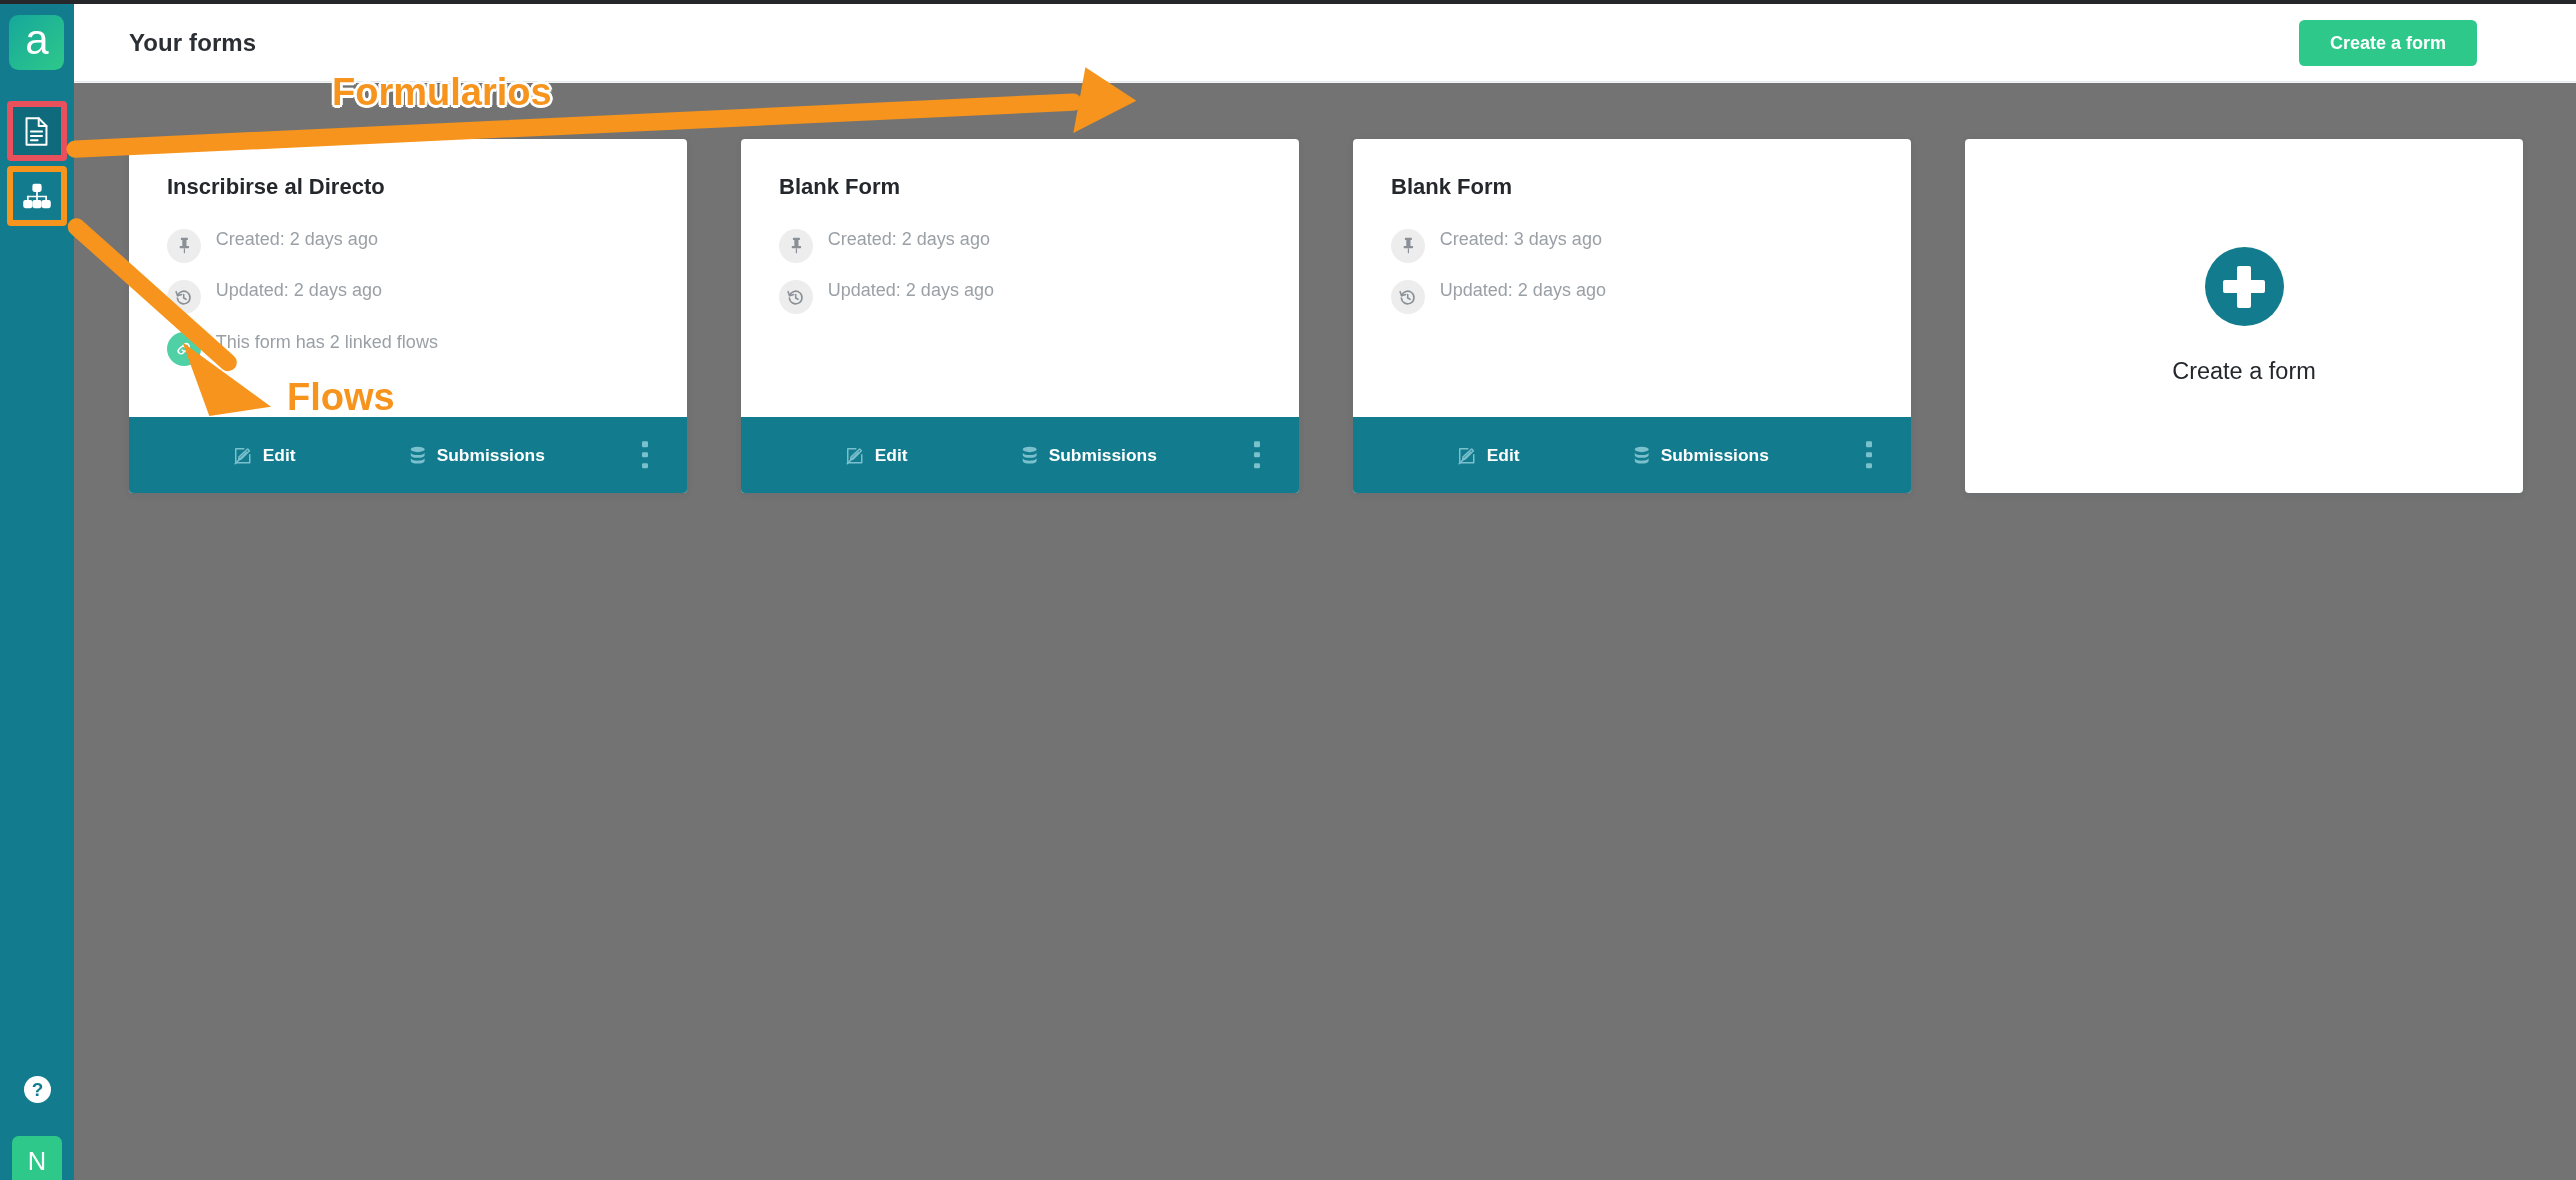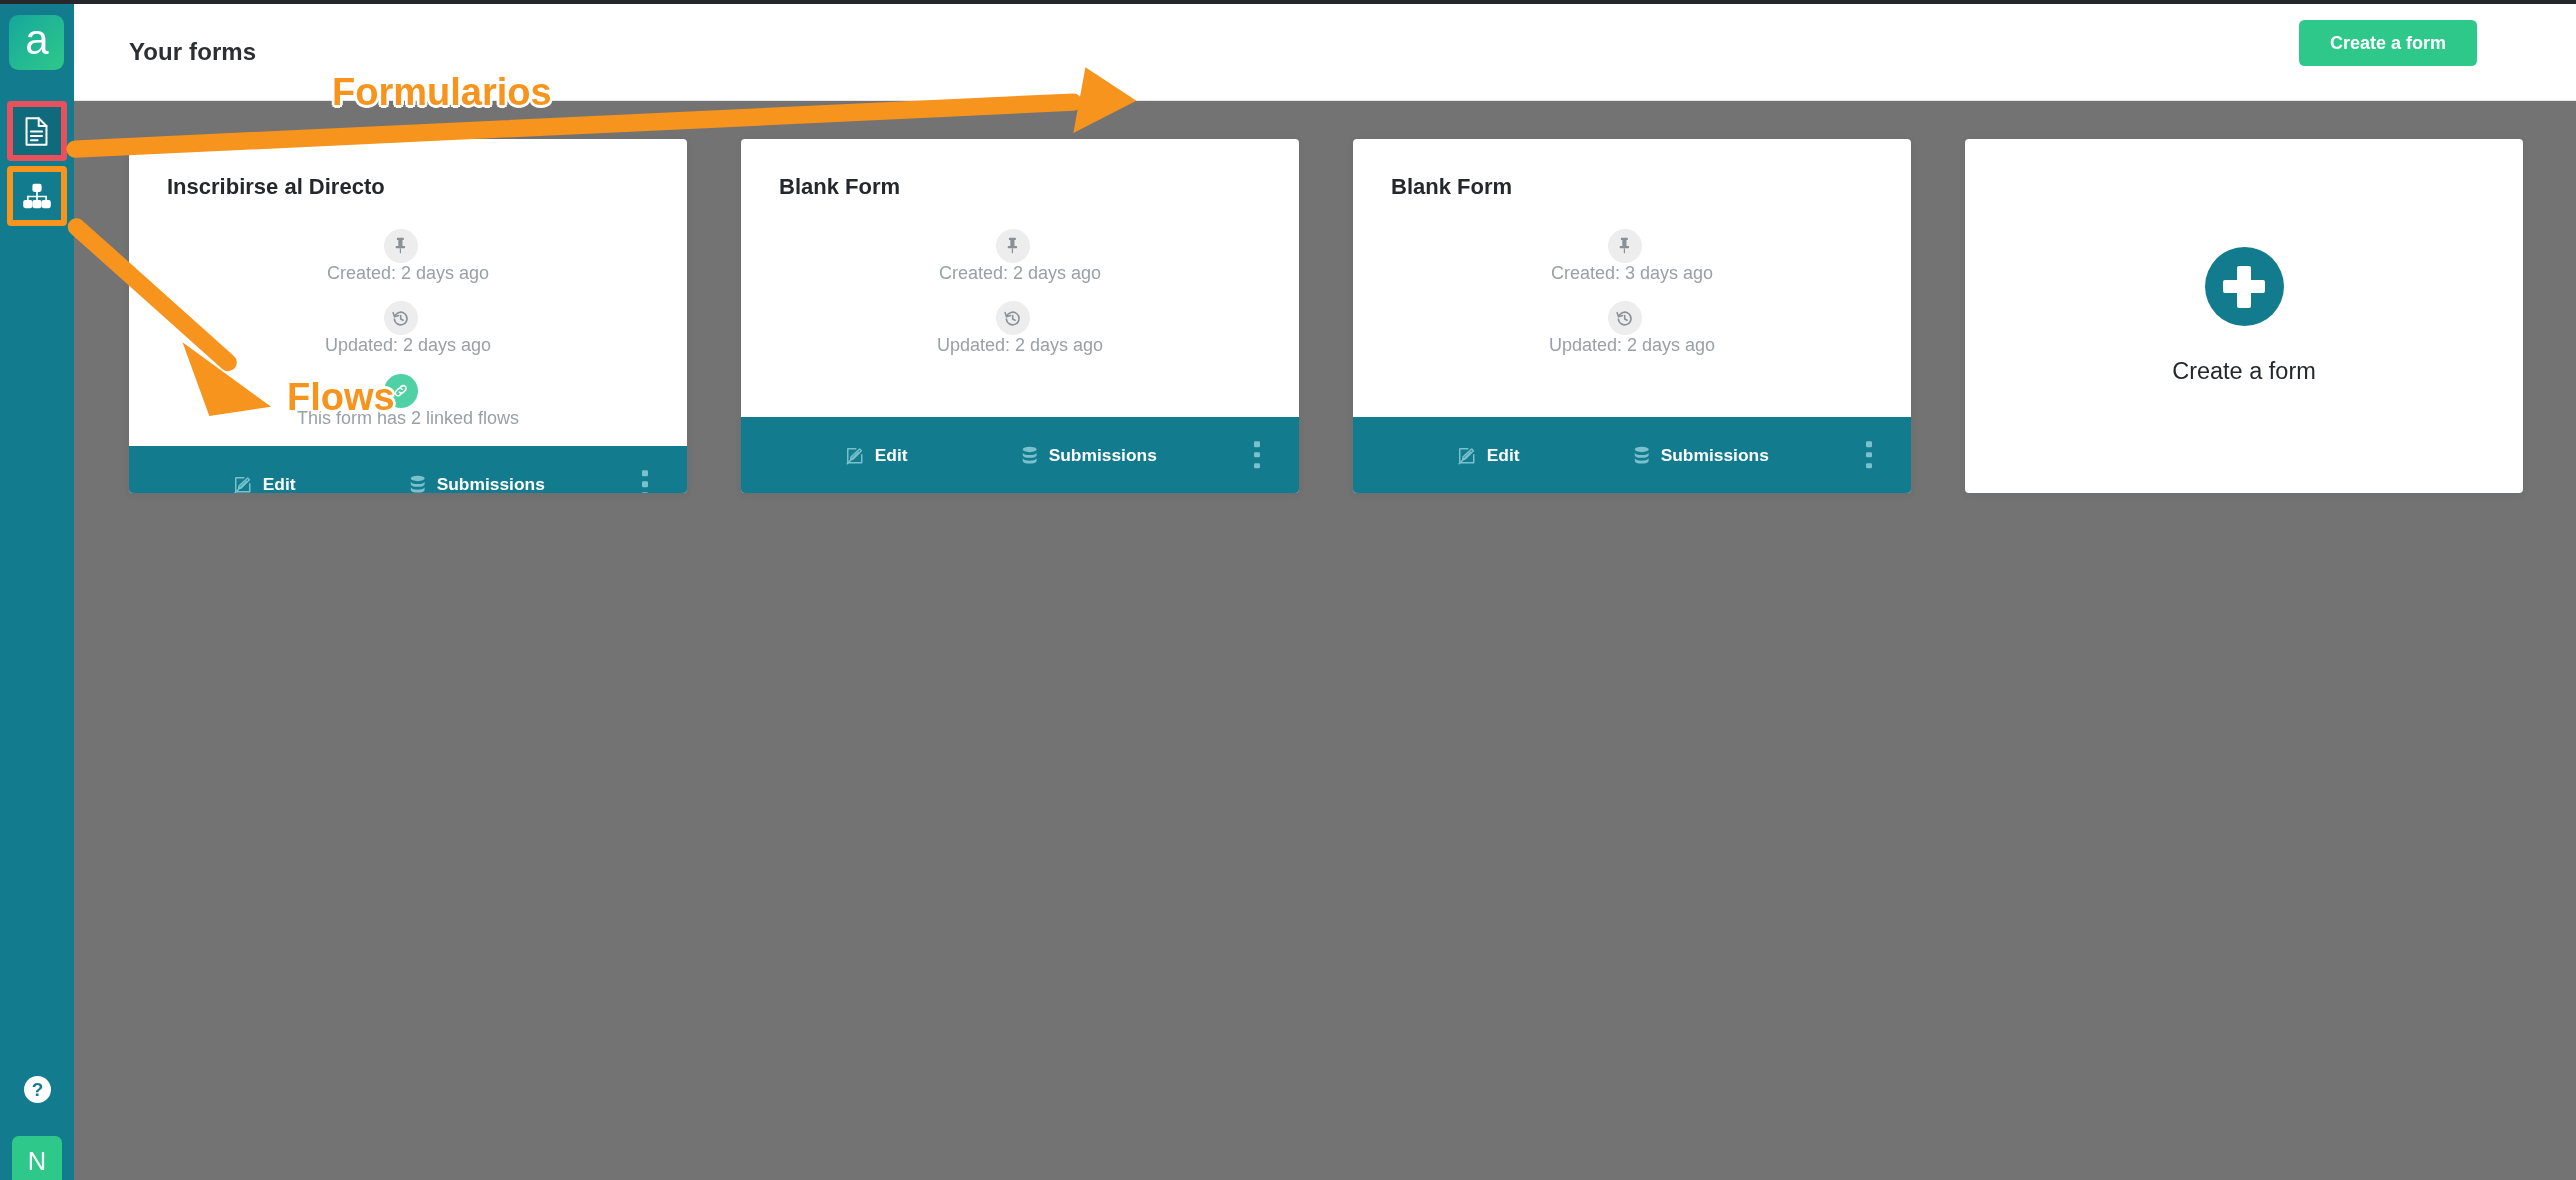--- a/index.html
+++ b/index.html
@@ -102,21 +102,21 @@
     color: #ffffff;
     font-size: 25.5px;
     font-weight: 400;
   }
 
   
   .header {
     position: absolute;
     top: 4px; left: 74px;
     width: 2502px;
-    height: 97px;
+    height: 78px;
     background: #ffffff;
     border-bottom: 0.7px solid #e3e7ea;
     display: flex;
     align-items: center;
     z-index: 30;
   }
 
   .page-title {
     margin-left: 55px;
     font-size: 24px;
@@ -180,23 +180,22 @@
   .card-title {
     font-size: 22px;
     font-weight: bold;
     color: #24282c;
     margin-bottom: 29px;
     white-space: nowrap;
   }
 
   .meta-row {
     display: flex;
-    align-items: center;
+    align-items: flex-start;
     margin-bottom: 17.4px;
-    flex-direction: column;
   }
 
   .meta-icon {
     width: 34px; height: 34px;
     border-radius: 50%;
     background: #ededed;
     display: flex;
     align-items: center;
     justify-content: center;
     flex: none;

